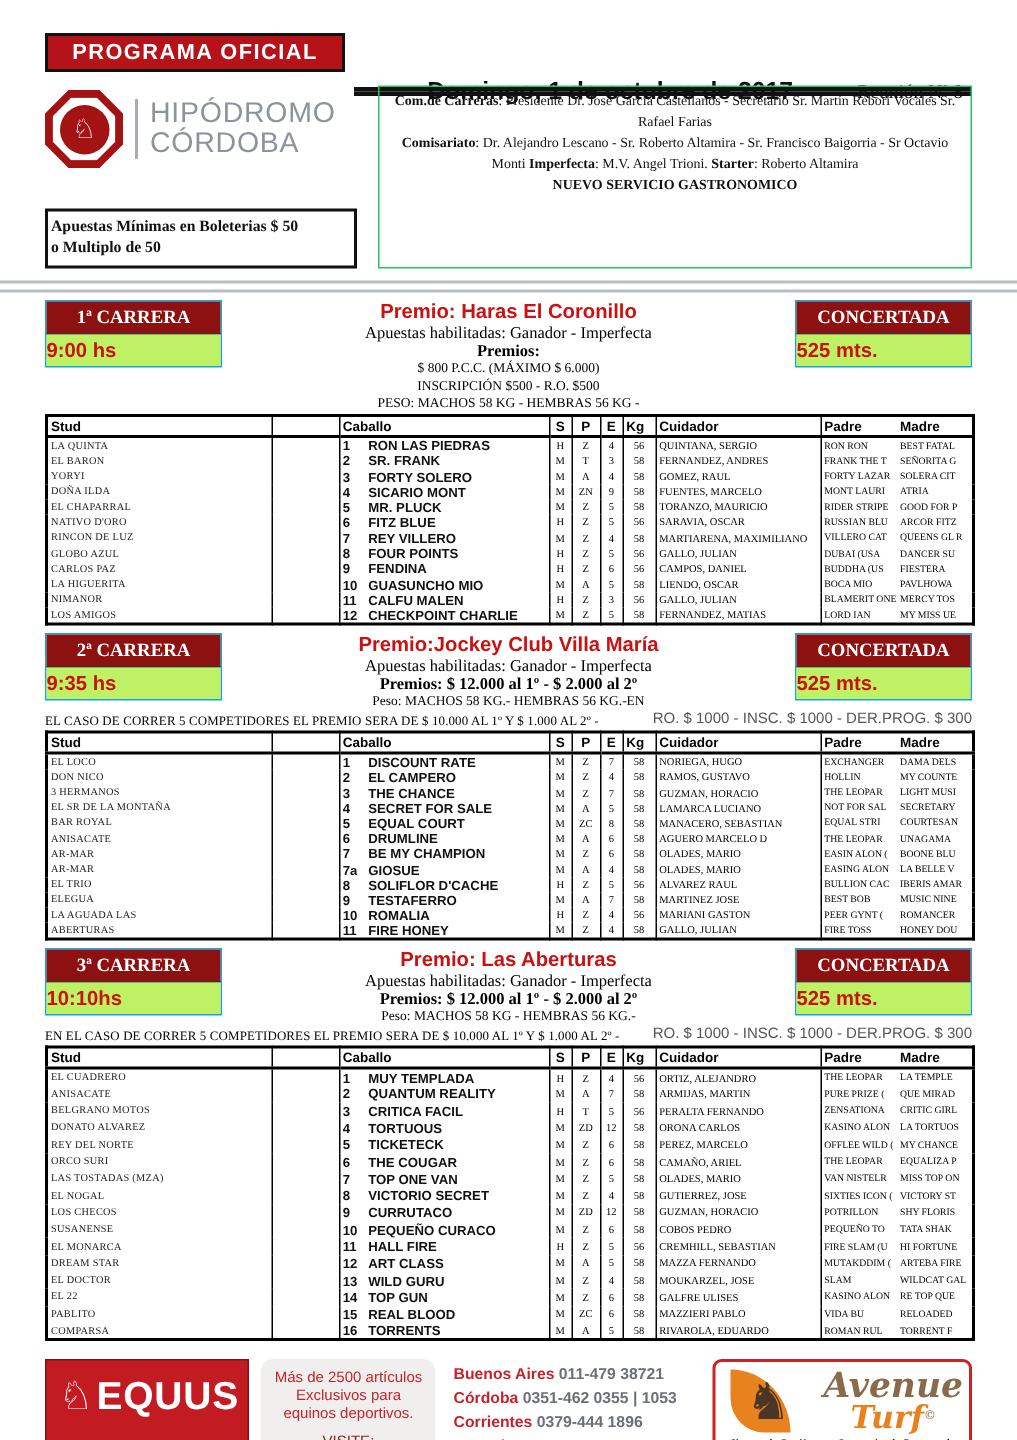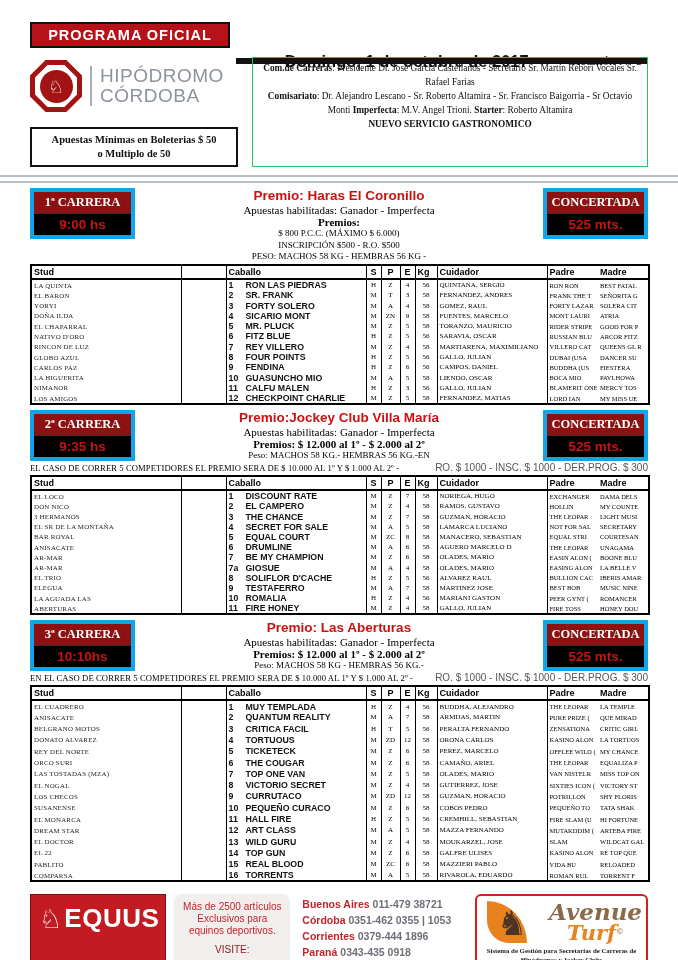--- a/index.html
+++ b/index.html
@@ -27,36 +27,36 @@
     display:flex; align-items:center; justify-content:center; }
   .octa-mid { width:42px; height:42px; background:#fff;
     clip-path:polygon(30% 0,70% 0,100% 30%,100% 70%,70% 100%,30% 100%,0 70%,0 30%);
     display:flex; align-items:center; justify-content:center; }
   .octa-in { width:33px; height:33px; background:#a31313; border-radius:50%;
     display:flex; align-items:center; justify-content:center; color:#fff; font-size:18px;
     font-family:"DejaVu Sans", sans-serif; }
   .logo-text { margin-left:8px; padding-left:8px; border-left:2px solid #aab;
     font-family:"Liberation Sans", sans-serif; color:#8d939c; font-size:19px;
     line-height:1.05; letter-spacing:.5px; }
-  .minbet-box { margin-top:12px; border:2px solid #111; text-align:center;
+  .minbet-box { margin-top:24px; border:2px solid #111; text-align:left;
     font-weight:bold; font-size:10.5px; padding:4px 2px; line-height:1.35; color:#111; }
   .info-box { flex:1; margin-left:14px; border:1px solid #22c55e; padding:4px 8px;
     font-size:9.3px; line-height:1.5; text-align:center; color:#111; }
   .info-box b { font-weight:bold; }
   .info-last { font-weight:bold; }
 
   .divider { margin:8px 0 0 0; height:8px; border-top:2px solid #b9bec6; border-bottom:2px solid #b9bec6; }
 
   
   .race-head { display:flex; margin:5px 30px 0 30px; }
-  .race-sidebox { width:105px; border:4px solid #0ea5e9; align-self:flex-start; }
+  .race-sidebox { width:118px; border:1px solid #0ea5e9; align-self:flex-start; }
   .race-num { background:#8e1111; color:#fff; text-align:center; font-weight:bold;
     font-size:12.5px; padding:3px 0; border-bottom:1px solid #333; }
-  .race-time { color:#cc1111; text-align:center; font-weight:bold; font-size:13.5px;
-    font-family:"Liberation Sans", sans-serif; padding:3px 0; background:#000000; }
+  .race-time { color:#cc1111; font-weight:bold; font-size:13.5px;
+    font-family:"Liberation Sans", sans-serif; padding:3px 0; background:#bef264; }
   .race-center { flex:1; text-align:center; padding:0 6px; }
   .race-title { color:#cc1111; font-family:"Liberation Sans", sans-serif;
     font-weight:bold; font-size:13.5px; }
   .race-bets { font-size:11px; margin-top:1px; }
   .race-premios { font-size:11px; font-weight:bold; }
   .race-smalls div { font-size:9px; line-height:1.25;text-align:center; }
   .race-case { display:flex; justify-content:space-between; align-items:flex-end;
     margin:1px 30px 0 30px; }
   .case-left { font-size:8.6px; letter-spacing:.1px; }
   .case-right { font-family:"Liberation Sans", sans-serif; font-size:10px; color:#555; white-space:nowrap; }
@@ -573,21 +573,21 @@
         </thead>
         <tbody>
           <tr>
             <td class="stud">EL CUADRERO</td>
             <td class="silks"></td>
             <td class="caballo"><span class="hnum">1</span><span>MUY TEMPLADA</span></td>
             <td class="spek">H</td>
             <td class="spek">Z</td>
             <td class="spek">4</td>
             <td class="spek">56</td>
-            <td class="cuid">BUDDHA, ALEJANDRO</td>
+            <td class="cuid">ORTIZ, ALEJANDRO</td>
             <td class="padre">THE LEOPAR</td>
             <td class="madre">LA TEMPLE</td>
           </tr>
           <tr>
             <td class="stud">ANISACATE</td>
             <td class="silks"></td>
             <td class="caballo"><span class="hnum">2</span><span>QUANTUM REALITY</span></td>
             <td class="spek">M</td>
             <td class="spek">A</td>
             <td class="spek">7</td>

